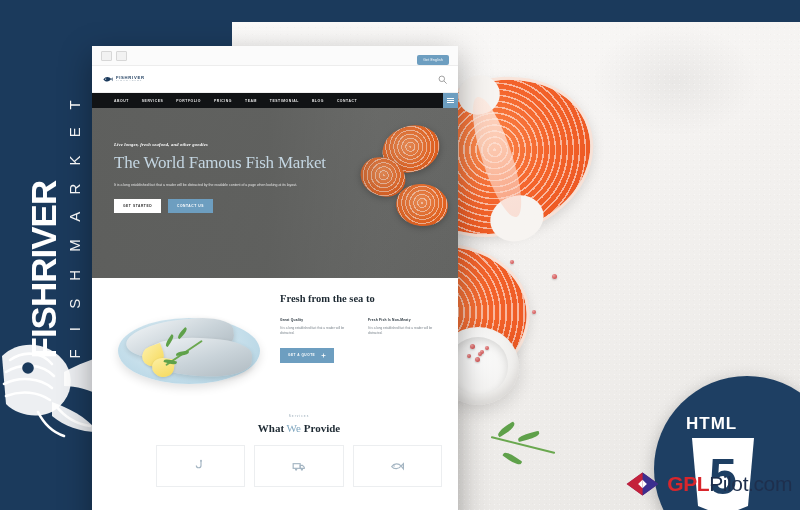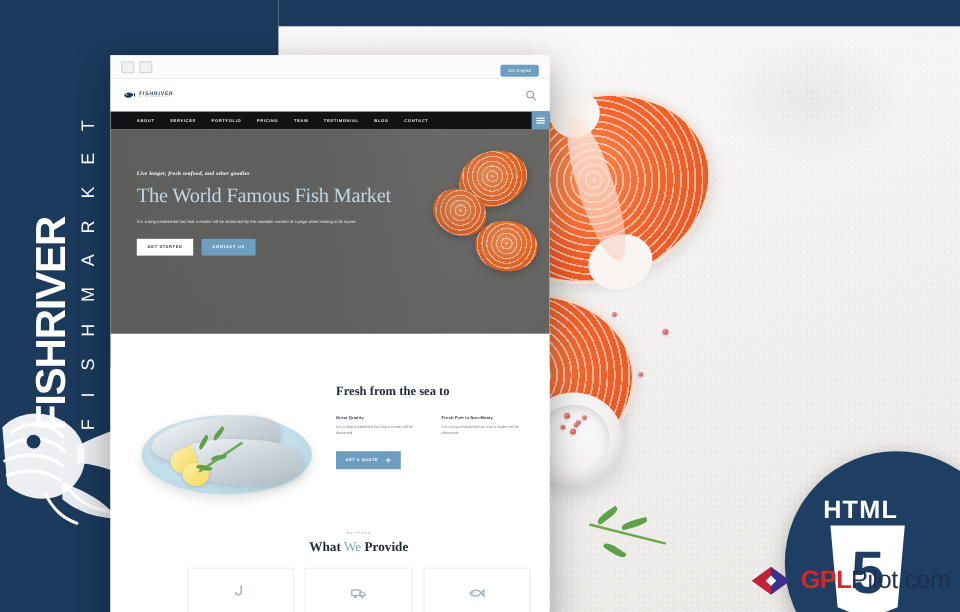--- a/index.html
+++ b/index.html
@@ -70,21 +70,21 @@
   .hero .veil{position:absolute;inset:0;background:linear-gradient(90deg,rgba(92,93,91,.92) 0%,rgba(92,93,91,.8) 48%,rgba(92,93,91,.15) 78%,rgba(92,93,91,0) 100%);}
   .hero .content{position:absolute;left:22px;top:34px;right:40px;}
   .kicker{font-family:"Liberation Serif",serif;font-style:italic;font-weight:bold;font-size:4.6px;color:#ffffff;letter-spacing:.2px;margin-bottom:6px;}
   .h1{font-family:"Liberation Serif",serif;font-size:17px;line-height:1.22;color:#c4d6e2;letter-spacing:-.2px;}
   .hpara{font-size:3.5px;line-height:1.75;color:#e3e3e3;margin-top:8px;width:79%;}
   .hbtns{margin-top:11px;display:flex;gap:7px;}
   .btn{font-size:3.3px;font-weight:bold;letter-spacing:.55px;padding:5px 9px;}
   .btn.white{background:#ffffff;color:#2b2b2b;}
   .btn.blue{background:#6d9ec0;color:#ffffff;}
 
-  .sec2{position:relative;height:130px;background:#ffffff;margin-top:28px;}
+  .sec2{position:relative;height:130px;background:#ffffff;}
   .dish{position:absolute;left:20px;top:16px;width:152px;height:96px;}
   .plate2{position:absolute;left:6px;top:24px;width:142px;height:66px;border-radius:50%;background:radial-gradient(ellipse at 45% 35%,#e4f1f7,#bcd9e7 70%,#a9cbdd 100%);box-shadow:0 4px 10px rgba(0,0,0,.12);}
   .fishbody{position:absolute;border-radius:50% 38% 44% 50%;background:linear-gradient(160deg,#f2f5f7,#c9d3d9 55%,#aeb9c0 100%);box-shadow:0 2px 5px rgba(0,0,0,.14);}
   .lemon{position:absolute;background:linear-gradient(150deg,#fdf0a8,#f6d95a);box-shadow:0 1px 3px rgba(0,0,0,.15);}
 
   .txt2{position:absolute;left:188px;top:14px;right:14px;}
   .h2{font-family:"Liberation Serif",serif;font-weight:bold;font-size:10.5px;line-height:1.3;color:#1e2a33;}
   .cols{display:flex;gap:12px;margin-top:12px;}
   .col{width:50%;}
   .colh{font-size:3.3px;font-weight:bold;color:#1e2a33;letter-spacing:.2px;margin-bottom:4px;}
@@ -95,21 +95,21 @@
   .eyebrow{text-align:center;font-size:3.1px;letter-spacing:1.1px;color:#8fa3b2;}
   .h3{text-align:center;font-family:"Liberation Serif",serif;font-size:11px;color:#1e2a33;margin-top:4px;}
   .h3 em{font-style:normal;color:#7fa6bf;}
   .cards{display:flex;gap:9px;padding:11px 16px 0 16px;}
   .card{flex:1;height:40px;border:1px solid #eceef0;display:flex;align-items:center;justify-content:center;}
   .cardicon{width:14px;height:14px;opacity:.55;}
 
   
   #html5{position:absolute;right:-40px;bottom:-52px;width:186px;height:186px;border-radius:50%;background:#1e3f63;
           box-shadow:0 4px 16px rgba(0,0,0,.25);}
-  #html5 .lbl{position:absolute;left:32px;top:38px;font-size:21px;font-weight:bold;color:#ffffff;letter-spacing:1px;}
+  #html5 .lbl{position:absolute;left:32px;top:38px;font-size:17px;font-weight:bold;color:#ffffff;letter-spacing:1px;}
   #html5 .shield{position:absolute;left:34px;top:60px;width:70px;height:82px;}
 
   #gpl{position:absolute;right:8px;bottom:14px;display:flex;align-items:center;gap:8px;}
   #gpl .dia{width:33px;height:24px;}
   #gpl .wm{font-size:21px;font-weight:bold;letter-spacing:-.4px;}
   #gpl .wm .r{color:#d8262c;}
   #gpl .wm .n{color:#1e2f4d;font-weight:normal;}
 
   #topbar{position:absolute;left:232px;top:0;right:0;height:23px;background:#1b3a5c;}
 </style>

